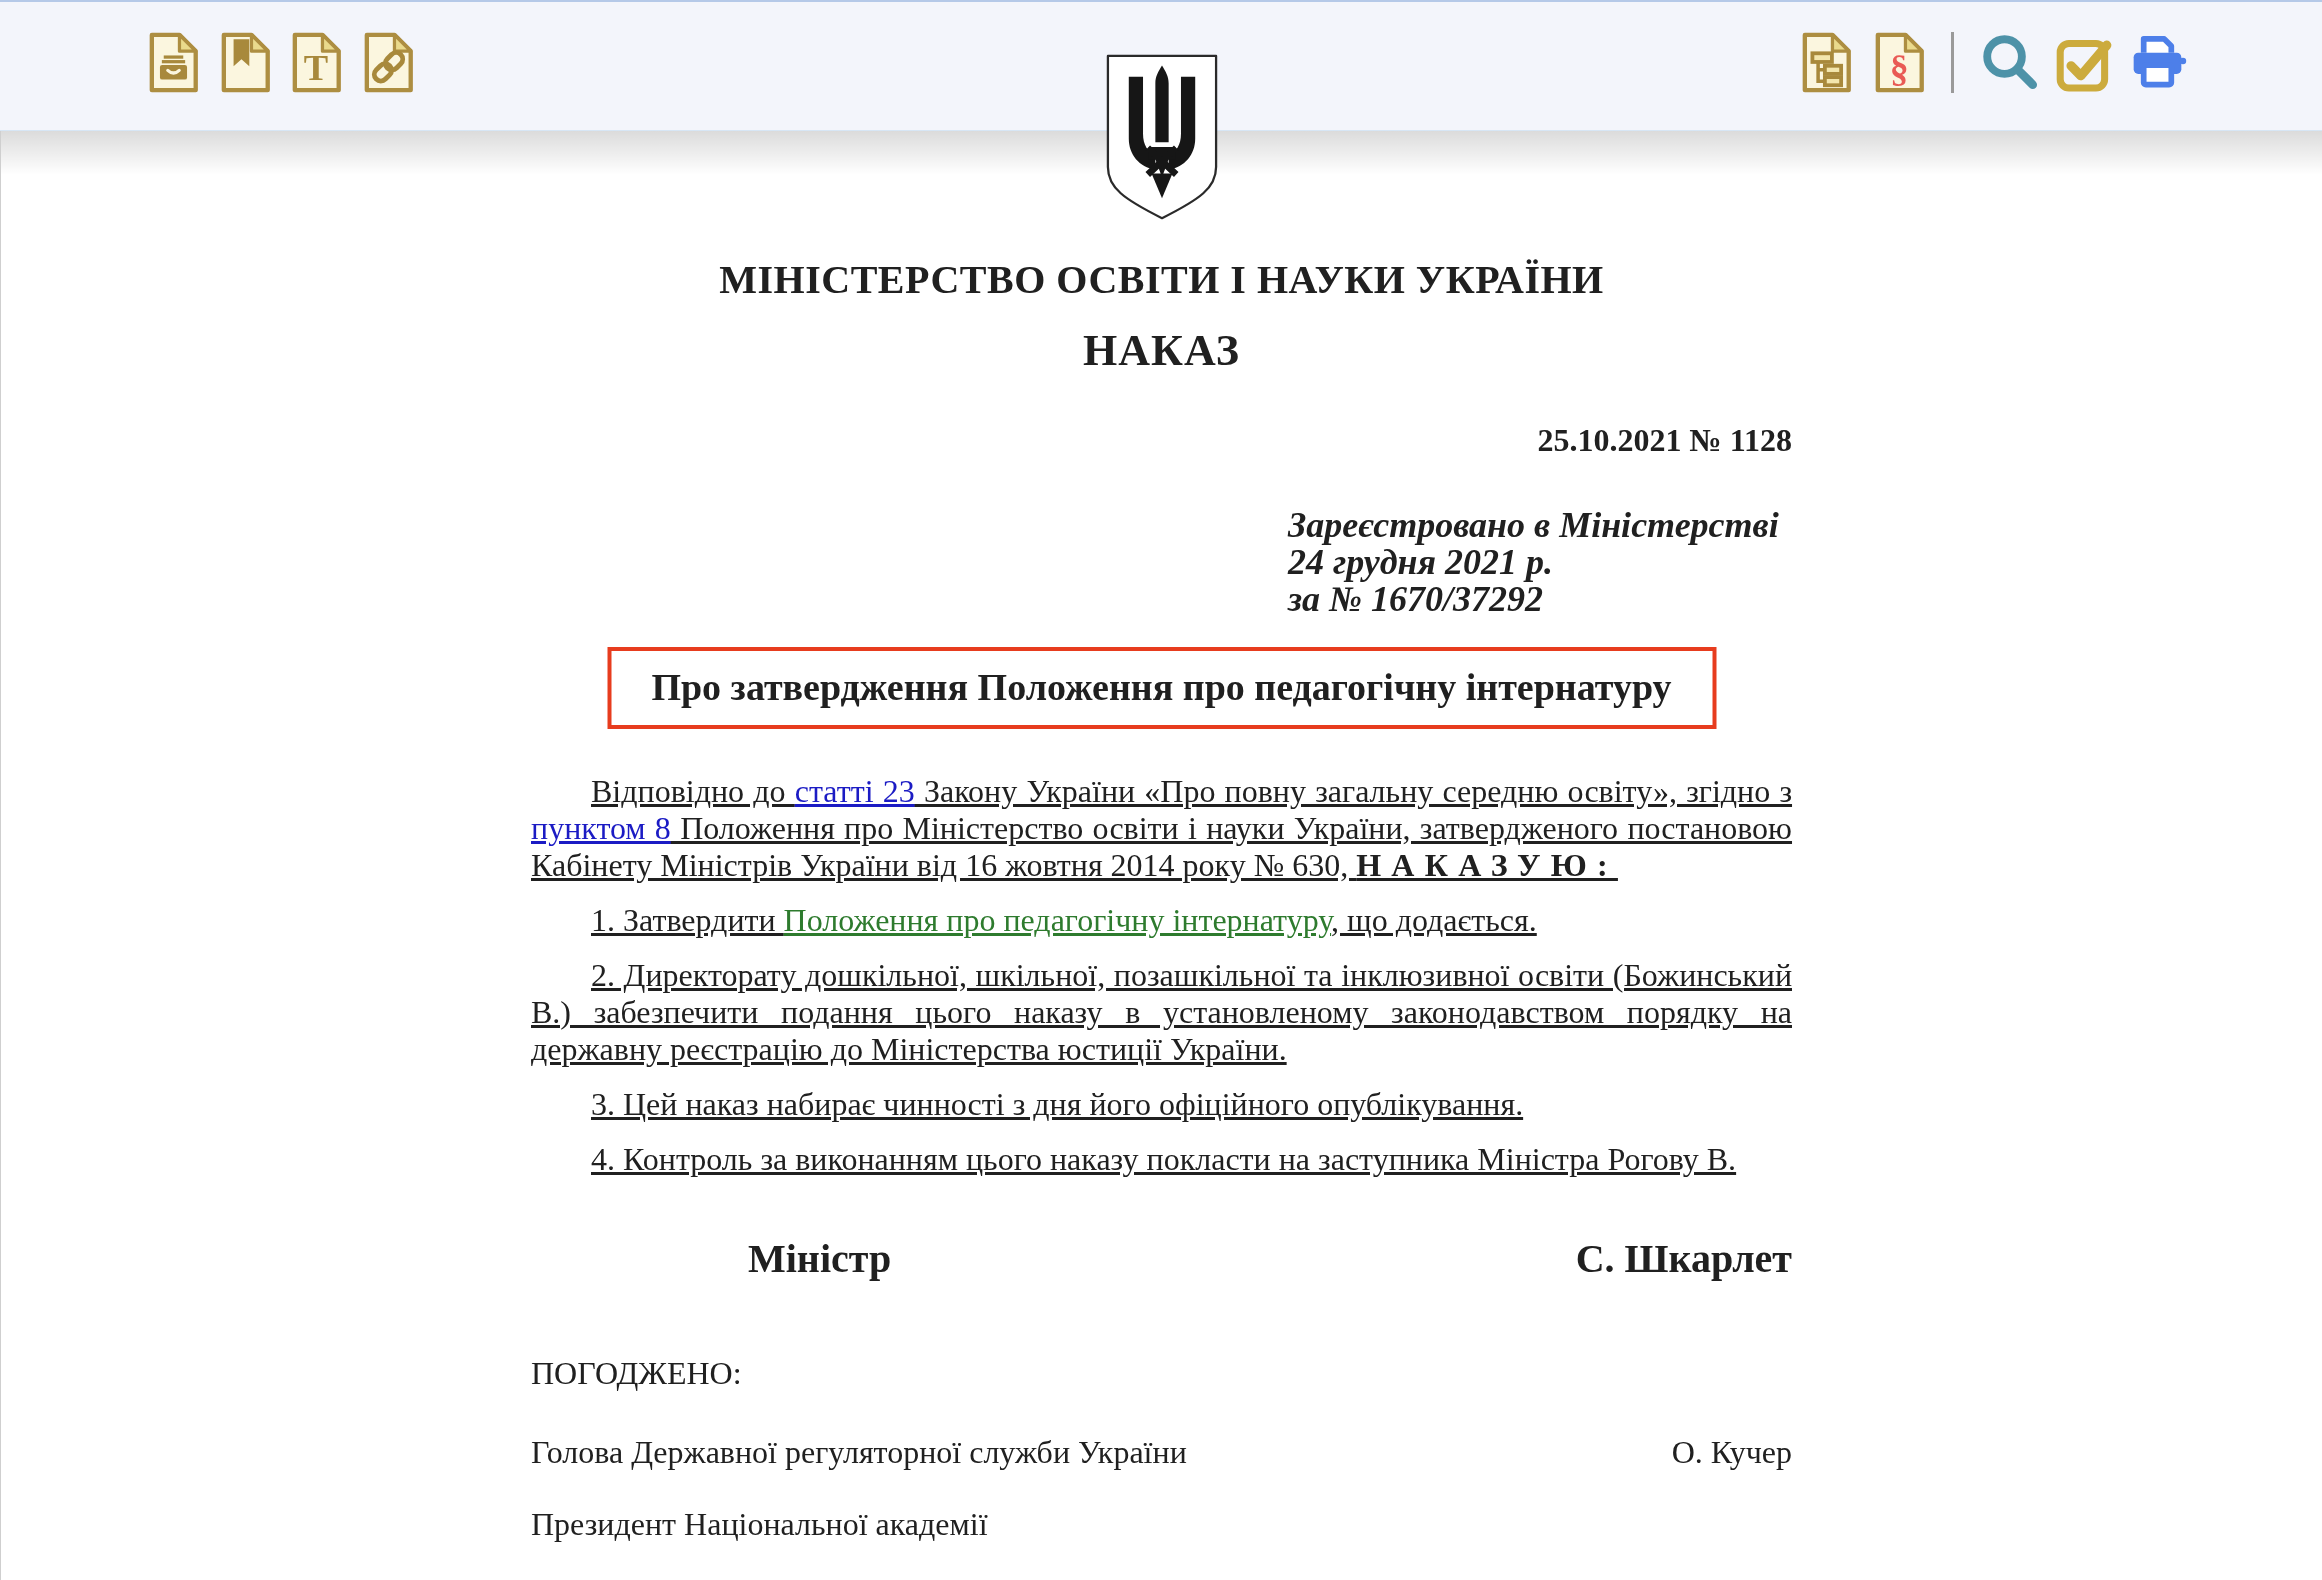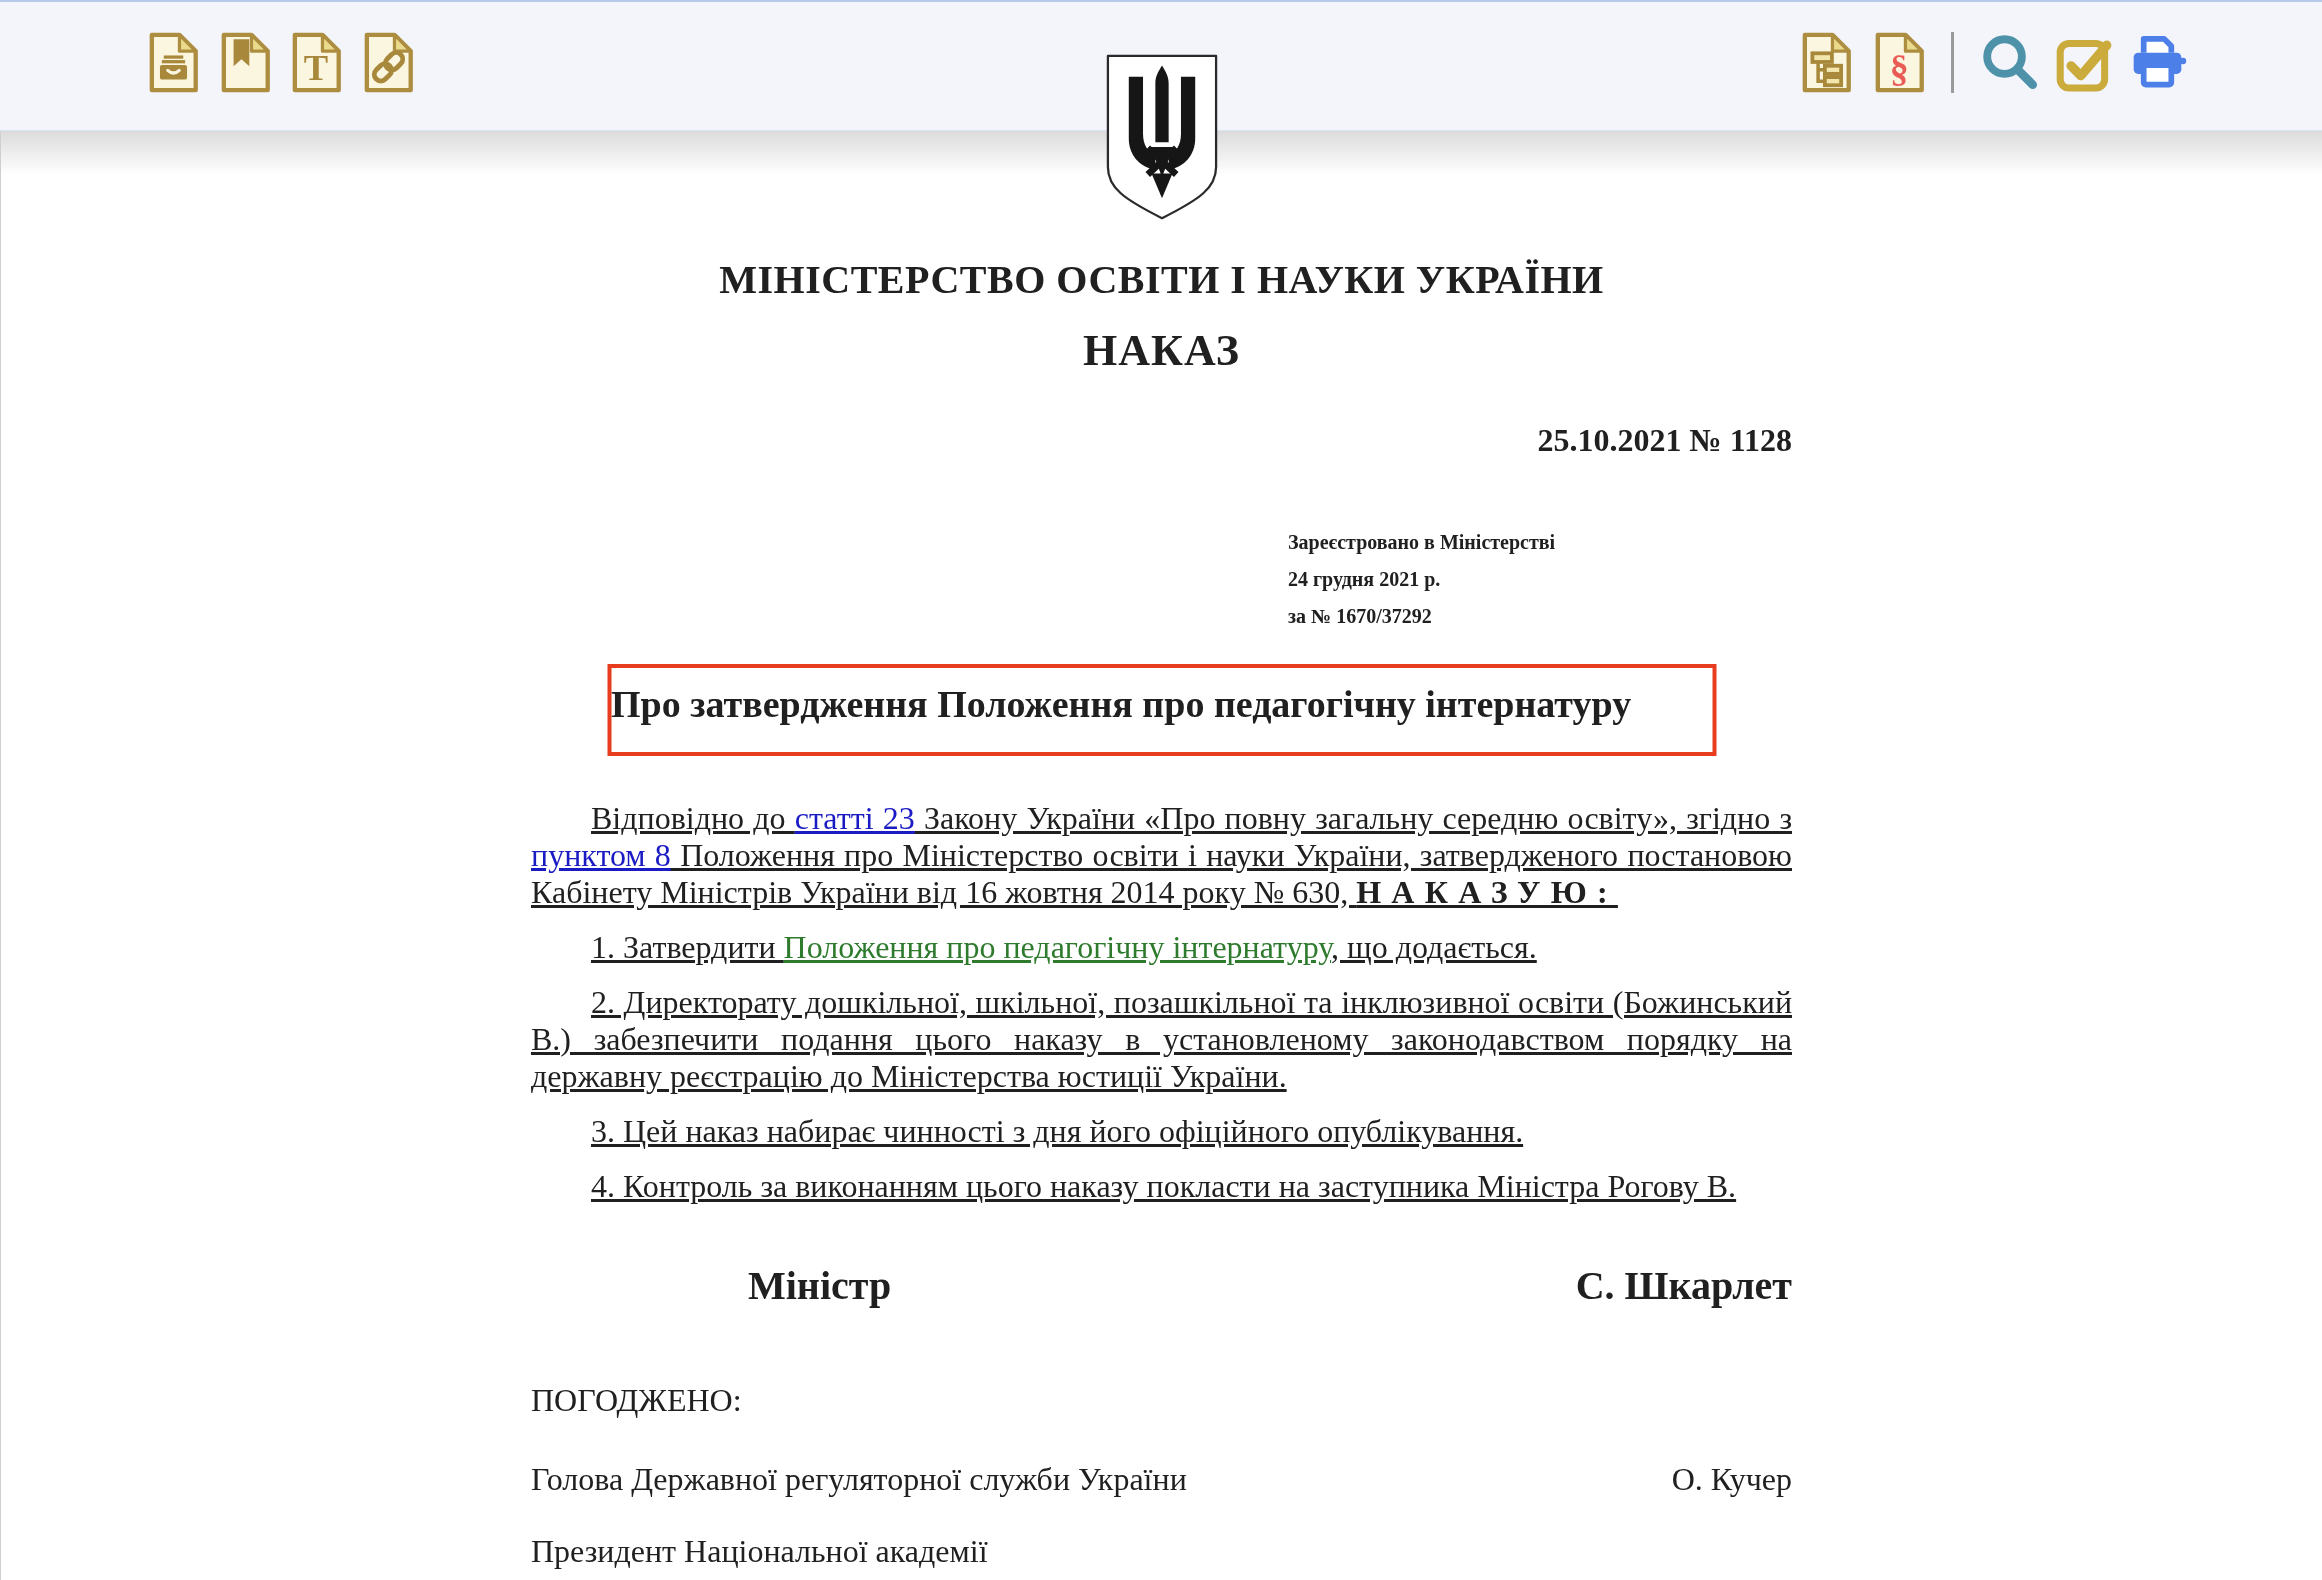--- a/index.html
+++ b/index.html
@@ -52,27 +52,28 @@
   }
   .doc-type{
     margin-top:24px;text-align:center;font-weight:bold;
     font-size:44px;line-height:48px;letter-spacing:1px;
   }
   .doc-date{
     margin-top:47px;text-align:right;font-weight:bold;
     font-size:32px;line-height:36px;
   }
   .registration{
-    margin-top:66px;margin-left:757px;
-    font-weight:bold;font-size:20px;line-height:37px;
+    margin-top:49px;margin-left:757px;
+    font-weight:bold;font-size:36px;line-height:37px;font-style:italic;
   }
   .title-box{
     margin:28.5px auto 0;width:1101px;box-sizing:content-box;
     border:4.8px solid #e73c1e;
-    padding:15px 0 27px;
+    padding:15px 0 17px;
+    text-align:center;
   }
   .title-box .t{font-weight:bold;font-size:38px;line-height:42px;}
   .body-text{font-size:32px;line-height:37px;}
   .body-text p{
     margin:0 0 18px 0;text-align:justify;text-indent:60px;text-decoration:underline;
   }
   .body-text p.first{margin-top:44px;}
   a.blue-link{color:#1b1bc4;text-decoration:underline;cursor:pointer;}
   a.green-link{color:#2e7b2e;text-decoration:underline;cursor:pointer;}
   .nakazuyu{font-weight:bold;letter-spacing:0.32em;}

